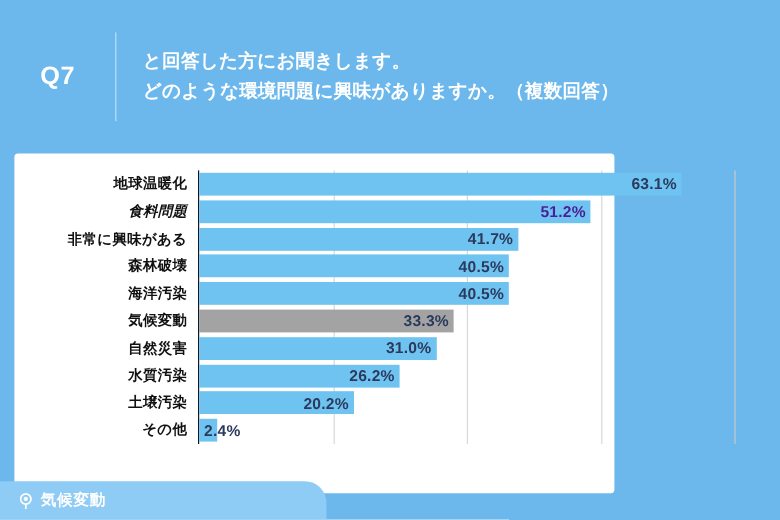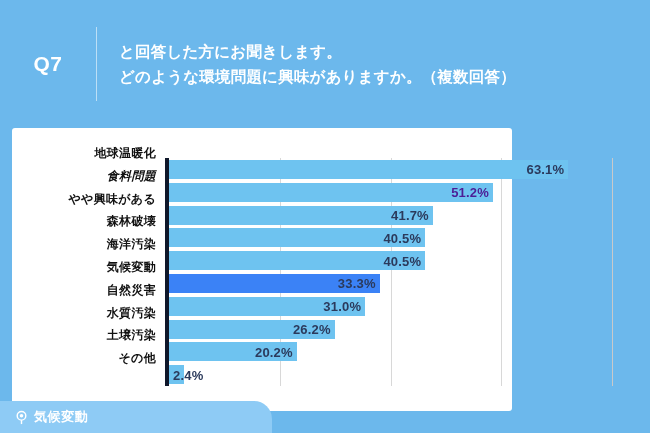--- a/index.html
+++ b/index.html
@@ -40,22 +40,22 @@
 
   
   .chart {
     position:absolute; left:0; top:14px;
     width:626px; height:228px;
   }
   .labels-col {
     position:absolute; left:0; top:0; width:153px; height:100%;
   }
   .plot {
-    position:absolute; left:153px; top:16px; right:26px; height:100%;
-    border-left:4px solid #0f172a;
+    position:absolute; left:153px; top:0; right:26px; height:100%;
+    border-left:1px solid #0f172a;
   }
   .gridlines { position:absolute; inset:0; pointer-events:none; }
   .gridline {
     position:absolute; top:0; bottom:0; width:1px; background:#d8d8d8;
   }
   .gridline.edge { background:#c9c9c9; }
 
   .rows { position:absolute; inset:0; }
   .row {
     position:absolute; left:0; right:0; height:19px;
@@ -114,21 +114,21 @@
     <div>どのような環境問題に興味がありますか。（複数回答）</div>
   </div>
 </div>
 
 <div class="card">
 
   <div class="chart">
     <div class="labels-col" id="cats">
         <div class="cat" style="top: 1.9px;">地球温暖化</div>
         <div class="cat" style="top: 24.7px; font-style: italic;">食料問題</div>
-        <div class="cat" style="top: 47.5px;">やや興味がある</div>
+        <div class="cat" style="top: 47.5px;">非常に興味がある</div>
         <div class="cat" style="top: 70.3px;">森林破壊</div>
         <div class="cat" style="top: 93.1px;">海洋汚染</div>
         <div class="cat" style="top: 115.9px;">気候変動</div>
         <div class="cat" style="top: 138.7px;">自然災害</div>
         <div class="cat" style="top: 161.5px;">水質汚染</div>
         <div class="cat" style="top: 184.3px;">土壌汚染</div>
         <div class="cat" style="top: 207.1px;">その他</div>
       </div>
     <div class="plot">
       <div class="gridlines" id="grid">
@@ -157,21 +157,21 @@
             <div class="bar" style="width: 57.8571%; background: rgb(110, 195, 240);">
               <span class="val" style="color: rgb(43, 58, 92);">40.5%</span>
             </div>
           </div>
           <div class="row" style="top: 93.1px;">
             <div class="bar" style="width: 57.8571%; background: rgb(110, 195, 240);">
               <span class="val" style="color: rgb(43, 58, 92);">40.5%</span>
             </div>
           </div>
           <div class="row" style="top: 115.9px;">
-            <div class="bar" style="width: 47.5714%; background: #3b82f6;">
+            <div class="bar" style="width: 47.5714%; background: #a3a3a3;">
               <span class="val" style="color: rgb(43, 58, 92);">33.3%</span>
             </div>
           </div>
           <div class="row" style="top: 138.7px;">
             <div class="bar" style="width: 44.2857%; background: rgb(110, 195, 240);">
               <span class="val" style="color: rgb(43, 58, 92);">31.0%</span>
             </div>
           </div>
           <div class="row" style="top: 161.5px;">
             <div class="bar" style="width: 37.4286%; background: rgb(110, 195, 240);">

